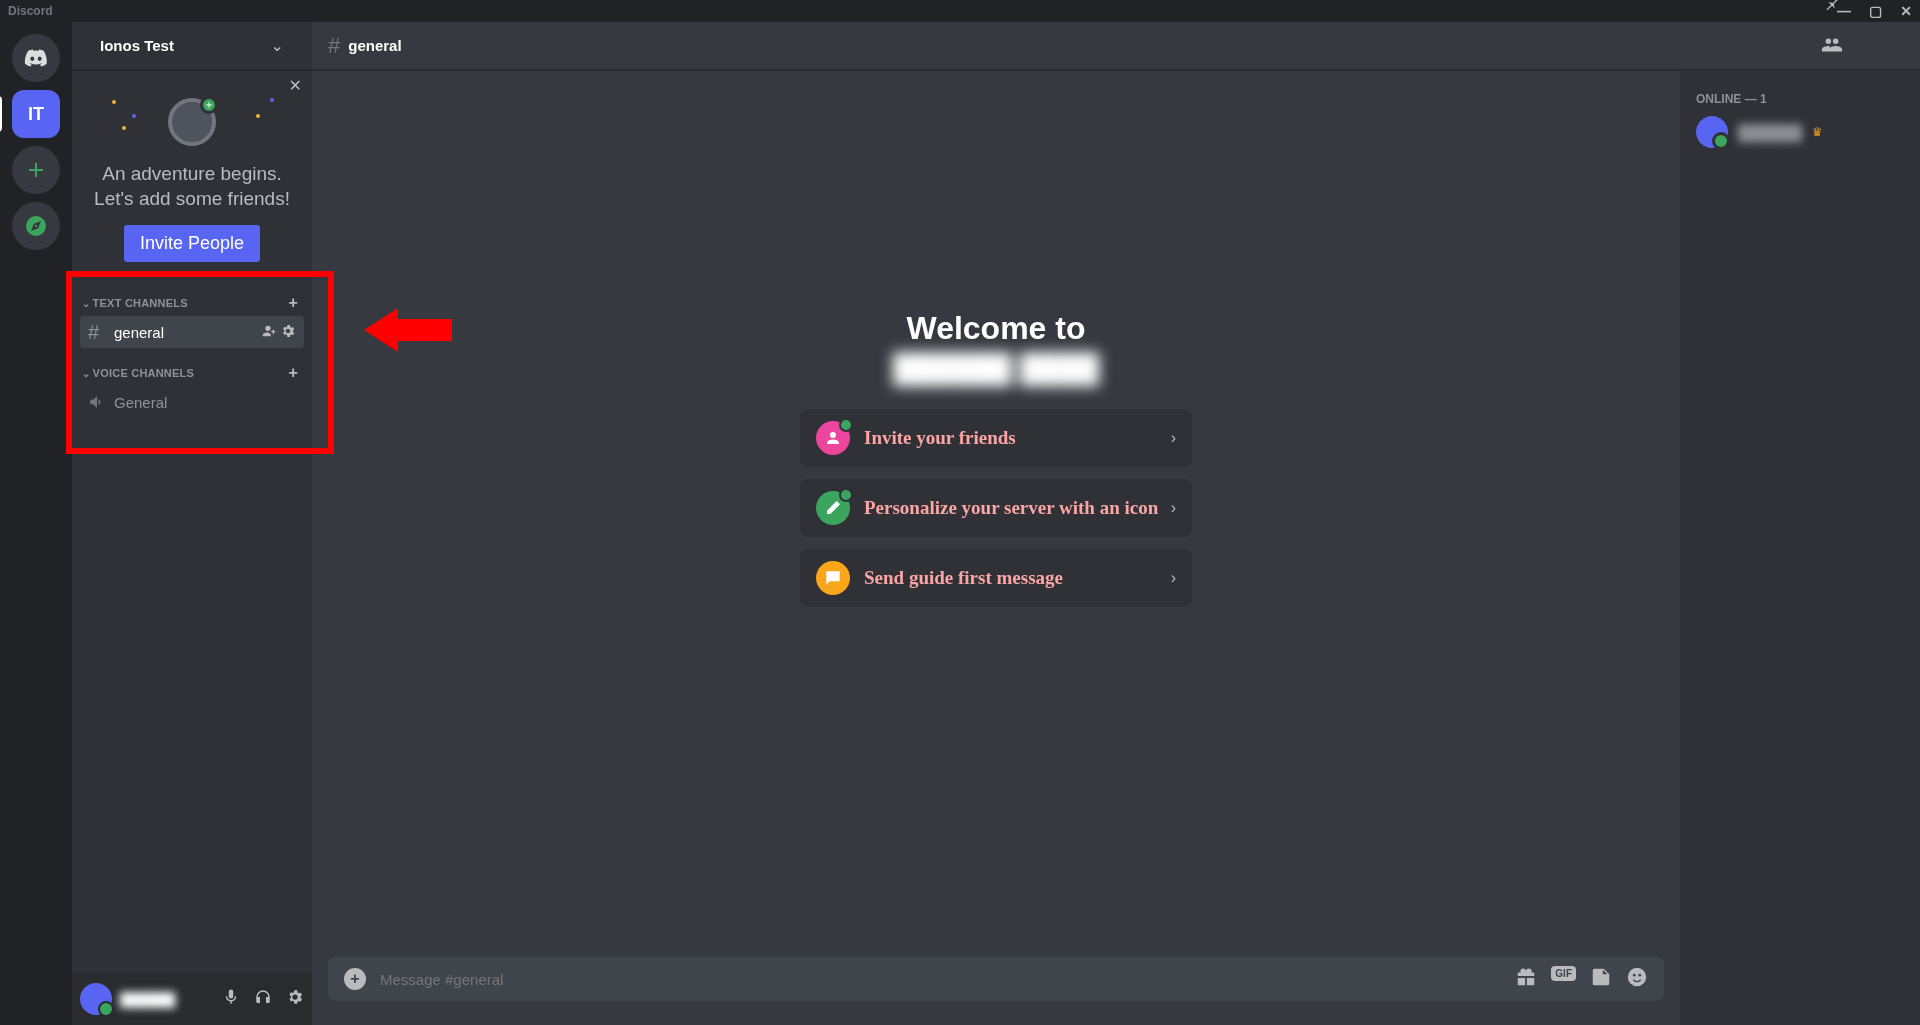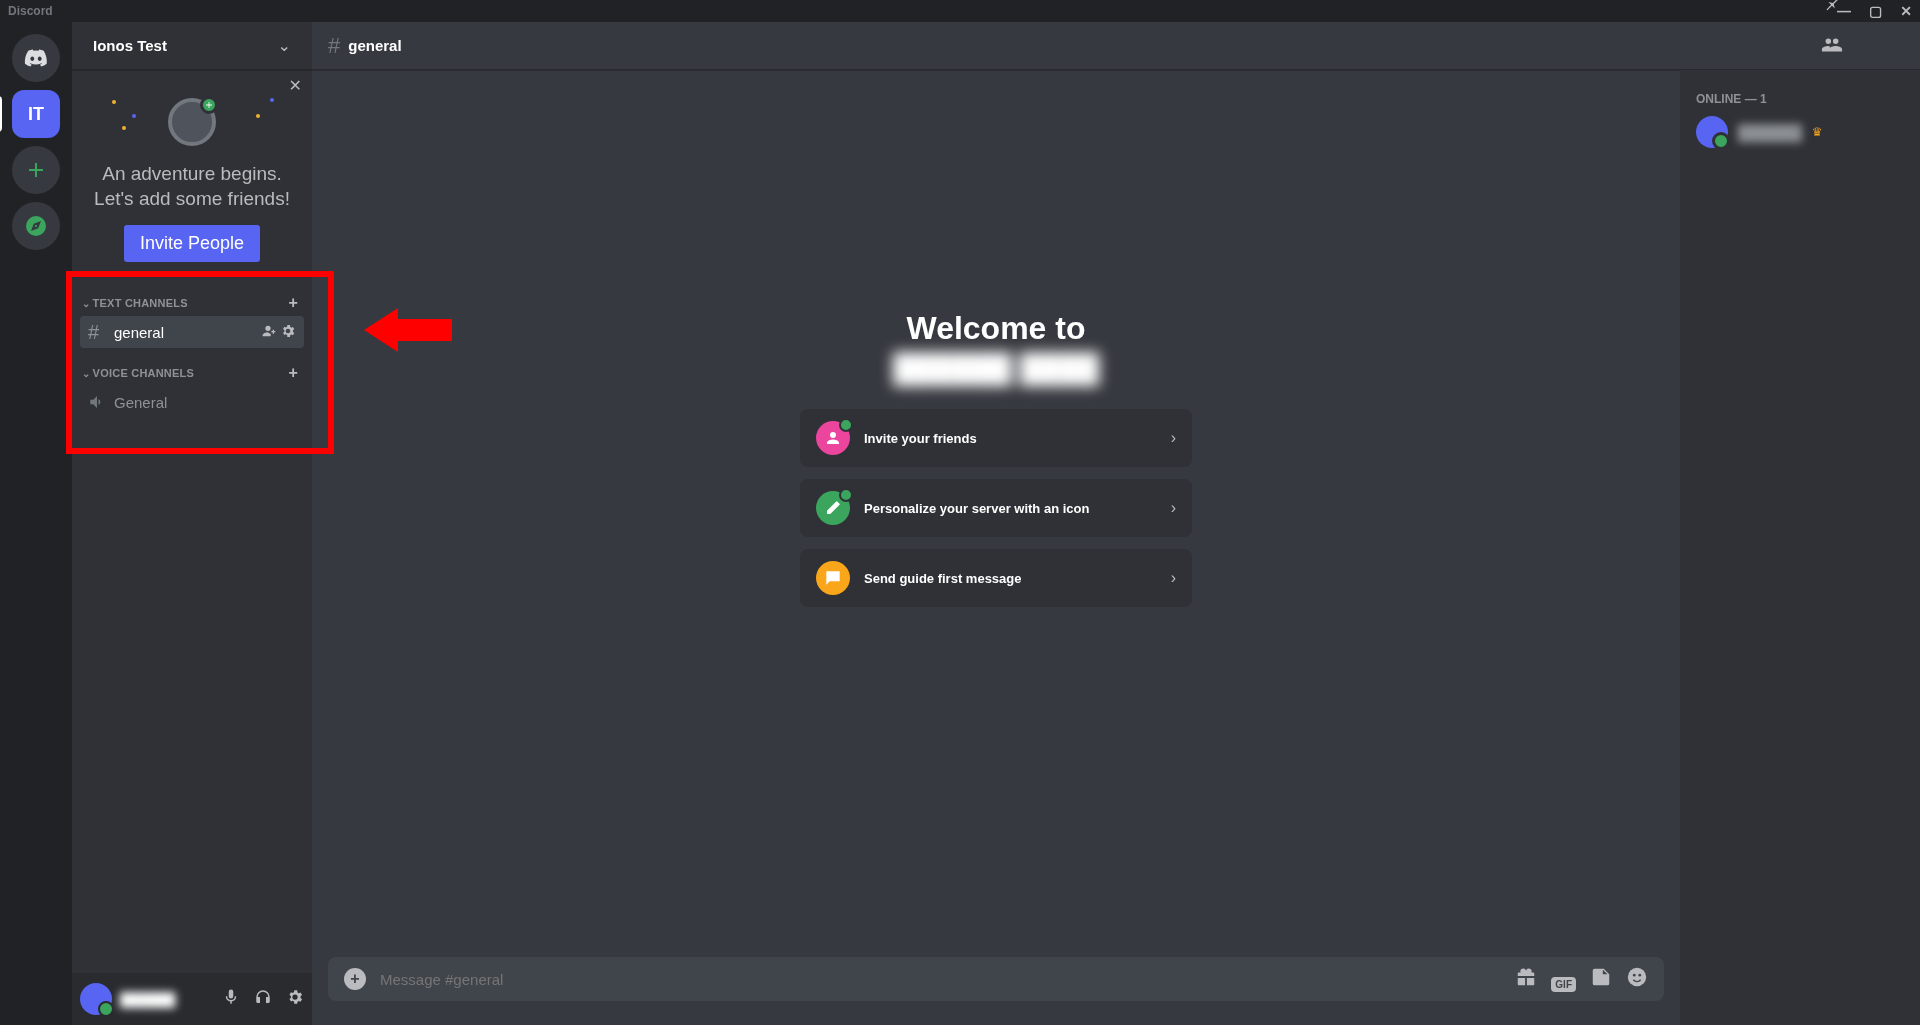--- a/index.html
+++ b/index.html
@@ -19,21 +19,21 @@
 .rail-item.selected { border-radius: 12px; background: #5865f2; color: #fff; position: relative; }
 .rail-item.selected::before { content:""; position:absolute; left:-14px; top:6px; width:4px; height:36px; background:#fff; border-radius:0 4px 4px 0; }
 .rail-item.home { background:#36393f; }
 .rail-item.green { color:#3ba55d; background:#36393f; }
 .rail-item.explore { color:#3ba55d; background:#36393f; }
 .rail-item svg { width:24px; height:24px; }
 .rail .txt { font-size:18px; font-weight:600; color:#fff; }
 
 
 .sidebar { width: 240px; background: #2f3136; display: flex; flex-direction: column; }
-.server-header { height: 48px; padding: 0 21px; display: flex; align-items: center; border-bottom: 1px solid #20222599; box-shadow: 0 1px 0 rgba(4,4,5,0.2); cursor: pointer; }
+.server-header { height: 48px; padding: 0 28px; display: flex; align-items: center; border-bottom: 1px solid #20222599; box-shadow: 0 1px 0 rgba(4,4,5,0.2); cursor: pointer; }
 .server-header .name { font-weight: 600; font-size: 15px; color: #fff; flex:1; }
 .server-header .chev { color:#b9bbbe; }
 
 .invite-card { position: relative; padding: 16px; text-align: center; }
 .invite-card .close { position:absolute; top:6px; right:10px; color:#b9bbbe; font-size:16px; cursor:pointer; }
 .invite-card .art { height: 60px; margin: 6px auto 10px; position: relative; display:flex; align-items:center; justify-content:center; }
 .invite-card .art .avatar { width:48px; height:48px; border-radius:50%; background:#4f545c; border:4px solid #72767d; position:relative; }
 .invite-card .art .avatar .dot { position:absolute; top:-6px; right:-6px; width:18px; height:18px; border-radius:50%; background:#3ba55d; border:3px solid #2f3136; display:flex; align-items:center; justify-content:center; }
 .invite-card .art .sp { position:absolute; width:4px; height:4px; border-radius:50%; background:#f0b232; }
 .invite-card .art .s1{left:24px;top:8px;} .invite-card .art .s2{left:34px;top:34px;} .invite-card .art .s3{left:44px;top:22px;background:#5865f2;}
@@ -76,28 +76,28 @@
 .welcome { flex:1; overflow:auto; padding: 40px 16px 20px; display:flex; flex-direction:column; align-items:center; }
 .welcome h1 { color:#fff; font-size:32px; font-weight:700; margin-top: 200px; }
 .welcome .srvname { margin-top:6px; font-size:28px; font-weight:700; color:#fff; filter: blur(7px); }
 .welcome .sub { margin-top:18px; color:#b9bbbe; font-size:14px; text-align:center; max-width: 420px; line-height:1.35; }
 .welcome .sub a { color:#00aff4; text-decoration:none; }
 .cards { margin-top:24px; width: 392px; display:flex; flex-direction:column; gap:12px; }
 .card { background:#2f3136; border-radius:8px; height:58px; display:flex; align-items:center; padding:0 16px; cursor:pointer; }
 .card .cicon { width:34px; height:34px; border-radius:50%; display:flex; align-items:center; justify-content:center; margin-right:14px; position:relative; }
 .card .cicon.pink{background:#eb459e;} .card .cicon.teal{background:#3ba55d;} .card .cicon.yel{background:#faa61a;}
 .card .cicon .plus{position:absolute;top:-3px;right:-3px;width:14px;height:14px;border-radius:50%;background:#3ba55d;border:2px solid #2f3136;}
-.card .lbl { color:#ffffff; font-size:13px; font-weight:600; flex:1; }
+.card .lbl { color:#fca5a5; font-size:19px; font-weight:600; flex:1;font-family:Liberation Serif, serif; }
 .card .go { color:#b9bbbe; }
 
 .composer { padding: 0 16px 24px; }
 .composer-inner { background:#40444b; border-radius:8px; height:44px; display:flex; align-items:center; padding:0 16px; gap:14px; }
 .composer .add { width:22px;height:22px;border-radius:50%;background:#b9bbbe;color:#40444b;display:flex;align-items:center;justify-content:center;font-weight:700;cursor:pointer; }
 .composer input { flex:1; background:transparent; border:none; outline:none; color:#dcddde; font-size:15px; }
-.composer .ric { display:flex; gap:14px; color:#b9bbbe; align-items:flex-end; }
+.composer .ric { display:flex; gap:14px; color:#b9bbbe; align-items:flex-start; }
 .composer .ric span{cursor:pointer;}
 .gif { font-size:10px; font-weight:700; background:#b9bbbe; color:#40444b; padding:2px 4px; border-radius:4px; }
 
 
 .members { width:240px; background:#2f3136; padding:16px 8px; }
 .members .mh { font-size:12px; font-weight:600; color:#8e9297; padding:6px 8px; }
 .member { display:flex; align-items:center; padding:4px 8px; gap:10px; border-radius:4px; cursor:pointer; }
 .member .mav { width:32px;height:32px;border-radius:50%;background:#5865f2;position:relative; }
 .member .mav::after{content:"";position:absolute;right:-2px;bottom:-2px;width:12px;height:12px;border-radius:50%;background:#3ba55d;border:3px solid #2f3136;}
 .member .mn { color:#8e9297; font-size:15px; filter: blur(4px); flex:0 0 auto; }

